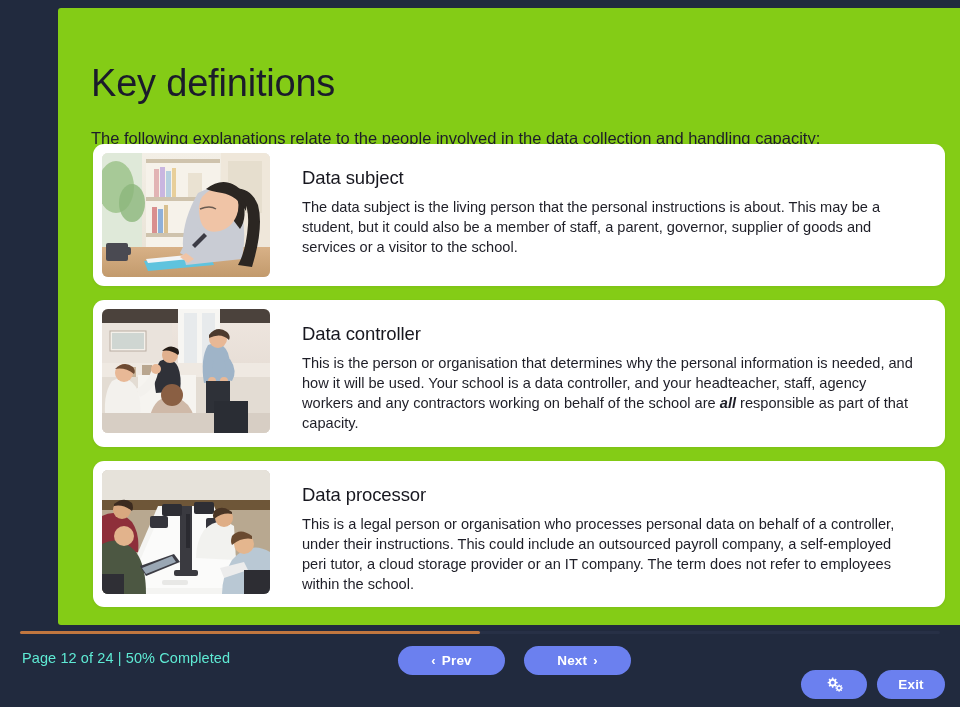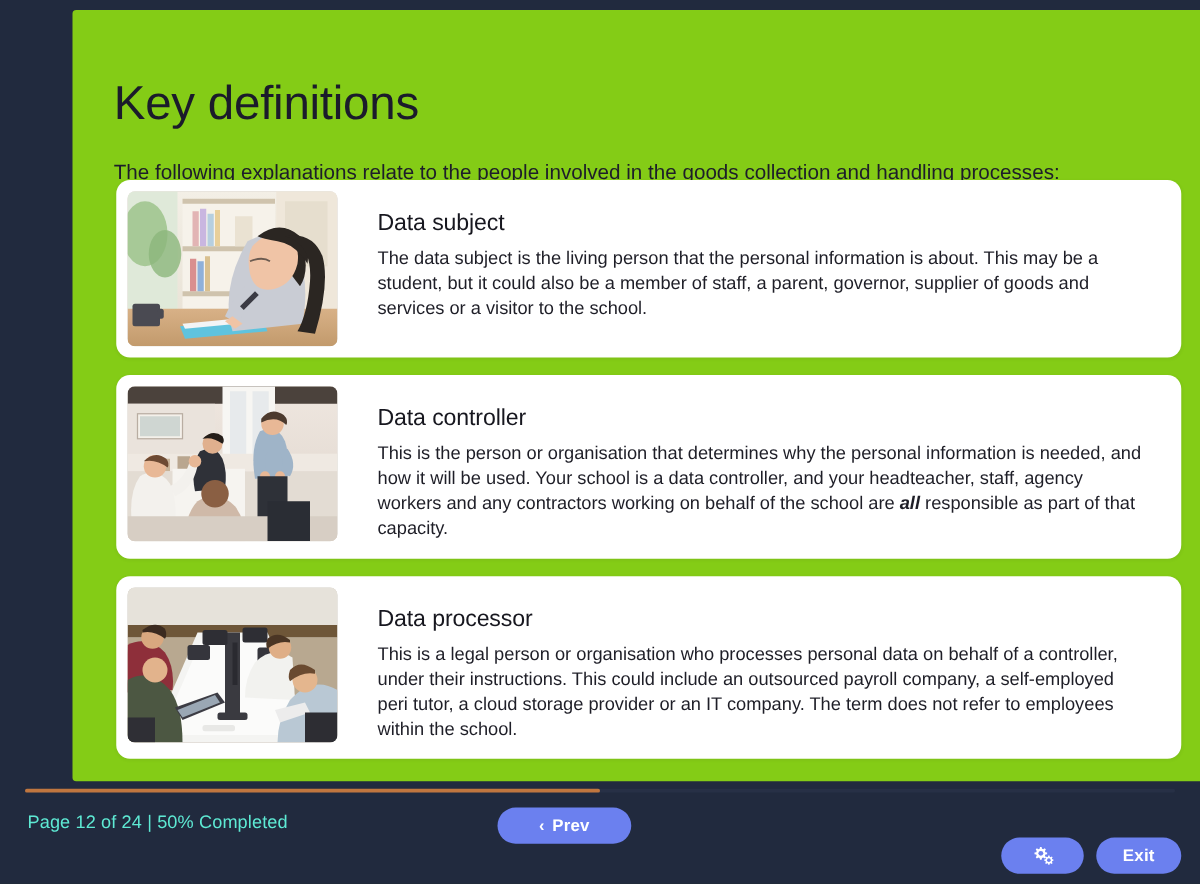--- a/index.html
+++ b/index.html
@@ -181,21 +181,21 @@
 </style>
 </head>
 <body>
 
 <div id="course-frame">
 
   <div id="slide-panel">
 
     <h1 id="slide-title">Key definitions</h1>
 
-    <p id="slide-subtitle">The following explanations relate to the people involved in the goods collection and handling processes:</p>
+    <p id="slide-subtitle">The following explanations relate to the people involved in the data collection and handling capacity:</p>
 
     <div id="card-list">
 
       <div class="definition-card">
         <div class="card-thumb">
           <svg viewBox="0 0 168 124" preserveAspectRatio="xMidYMid slice" aria-hidden="true">
             <defs>
               <linearGradient id="g1bg" x1="0" y1="0" x2="0" y2="1">
                 <stop offset="0" stop-color="#f3efe6"></stop>
                   <stop offset="1" stop-color="#e7e0d3"></stop>
@@ -234,21 +234,21 @@
             <path d="M104 36 q18 -14 34 0 q8 8 6 22 q-10 -16 -24 -18 q-12 -2 -16 -4 Z" fill="#2b2622"></path>
             <path d="M126 36 q22 6 20 36 q-2 26 -10 40 l14 2 q12 -40 6 -62 q-8 -20 -30 -16 Z" fill="#2b2622"></path>
             <path d="M98 56 q10 -4 16 0" stroke="#6b5b50" stroke-width="1.4" fill="none"></path>
             <path d="M96 74 q-12 12 -18 26 l10 6 q8 -14 18 -22 Z" fill="#c9ccd4"></path>
             <path d="M84 100 l8 6 l-6 4 l-8 -6 Z" fill="#f0c4a6"></path>
             <path d="M90 92 l12 -12 l3 3 l-12 12 Z" fill="#3b3b44"></path>
           </svg>
         </div>
         <div class="card-body">
           <h2 class="card-title">Data subject</h2>
-          <p class="card-text">The data subject is the living person that the personal information is about. This may be a student, but it could also be a member of staff, a parent, governor, supplier of goods and services or a visitor to the school.</p>
+          <p class="card-text">The data subject is the living person that the personal instructions is about. This may be a student, but it could also be a member of staff, a parent, governor, supplier of goods and services or a visitor to the school.</p>
         </div>
       </div>
 
       <div class="definition-card">
         <div class="card-thumb">
           <svg viewBox="0 0 168 124" preserveAspectRatio="xMidYMid slice" aria-hidden="true">
             <defs>
               <linearGradient id="g2bg" x1="0" y1="0" x2="0" y2="1">
                 <stop offset="0" stop-color="#efe7e0"></stop>
                   <stop offset="1" stop-color="#ded4cb"></stop>
@@ -349,20 +349,24 @@
     <div id="progress-fill" style="width: 50%;"></div>
   </div>
 
   <div id="page-status">Page 12 of 24 | 50% Completed</div>
 
   <div id="nav-center">
     <button class="pill-btn wide">
       <span class="chev">‹</span>
       <span>Prev</span>
     </button>
+    <button class="pill-btn wide">
+      <span>Next</span>
+      <span class="chev">›</span>
+    </button>
   </div>
 
   <div id="nav-right">
     <button class="pill-btn icon-only">
       <svg width="17" height="15" viewBox="0 0 17 15" aria-hidden="true">
         <path fill="#ffffff" d="M6.0 0.6 L7.3 0.6 L7.6 2.0 L8.6 2.4 L9.8 1.6 L10.7 2.5 L9.9 3.7 L10.3 4.7 L11.7 5.0 L11.7 6.3 L10.3 6.6 L9.9 7.6 L10.7 8.8 L9.8 9.7 L8.6 8.9 L7.6 9.3 L7.3 10.7 L6.0 10.7 L5.7 9.3 L4.7 8.9 L3.5 9.7 L2.6 8.8 L3.4 7.6 L3.0 6.6 L1.6 6.3 L1.6 5.0 L3.0 4.7 L3.4 3.7 L2.6 2.5 L3.5 1.6 L4.7 2.4 L5.7 2.0 Z"></path>
         <circle cx="6.65" cy="5.65" r="1.95" fill="#6b80ef"></circle>
         <path fill="#ffffff" d="M12.6 7.4 L13.6 7.4 L13.8 8.4 L14.5 8.7 L15.4 8.1 L16.1 8.8 L15.5 9.7 L15.8 10.4 L16.8 10.6 L16.8 11.6 L15.8 11.8 L15.5 12.5 L16.1 13.4 L15.4 14.1 L14.5 13.5 L13.8 13.8 L13.6 14.8 L12.6 14.8 L12.4 13.8 L11.7 13.5 L10.8 14.1 L10.1 13.4 L10.7 12.5 L10.4 11.8 L9.4 11.6 L9.4 10.6 L10.4 10.4 L10.7 9.7 L10.1 8.8 L10.8 8.1 L11.7 8.7 L12.4 8.4 Z"></path>
         <circle cx="13.1" cy="11.1" r="1.45" fill="#6b80ef"></circle>
       </svg>

